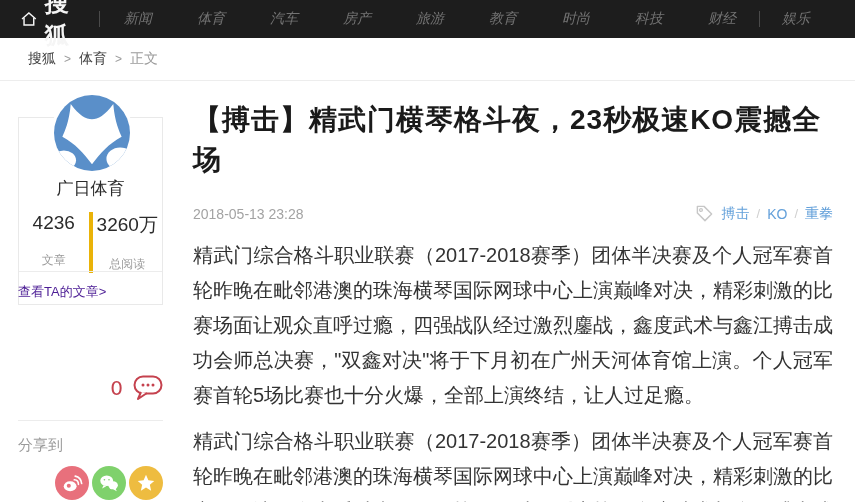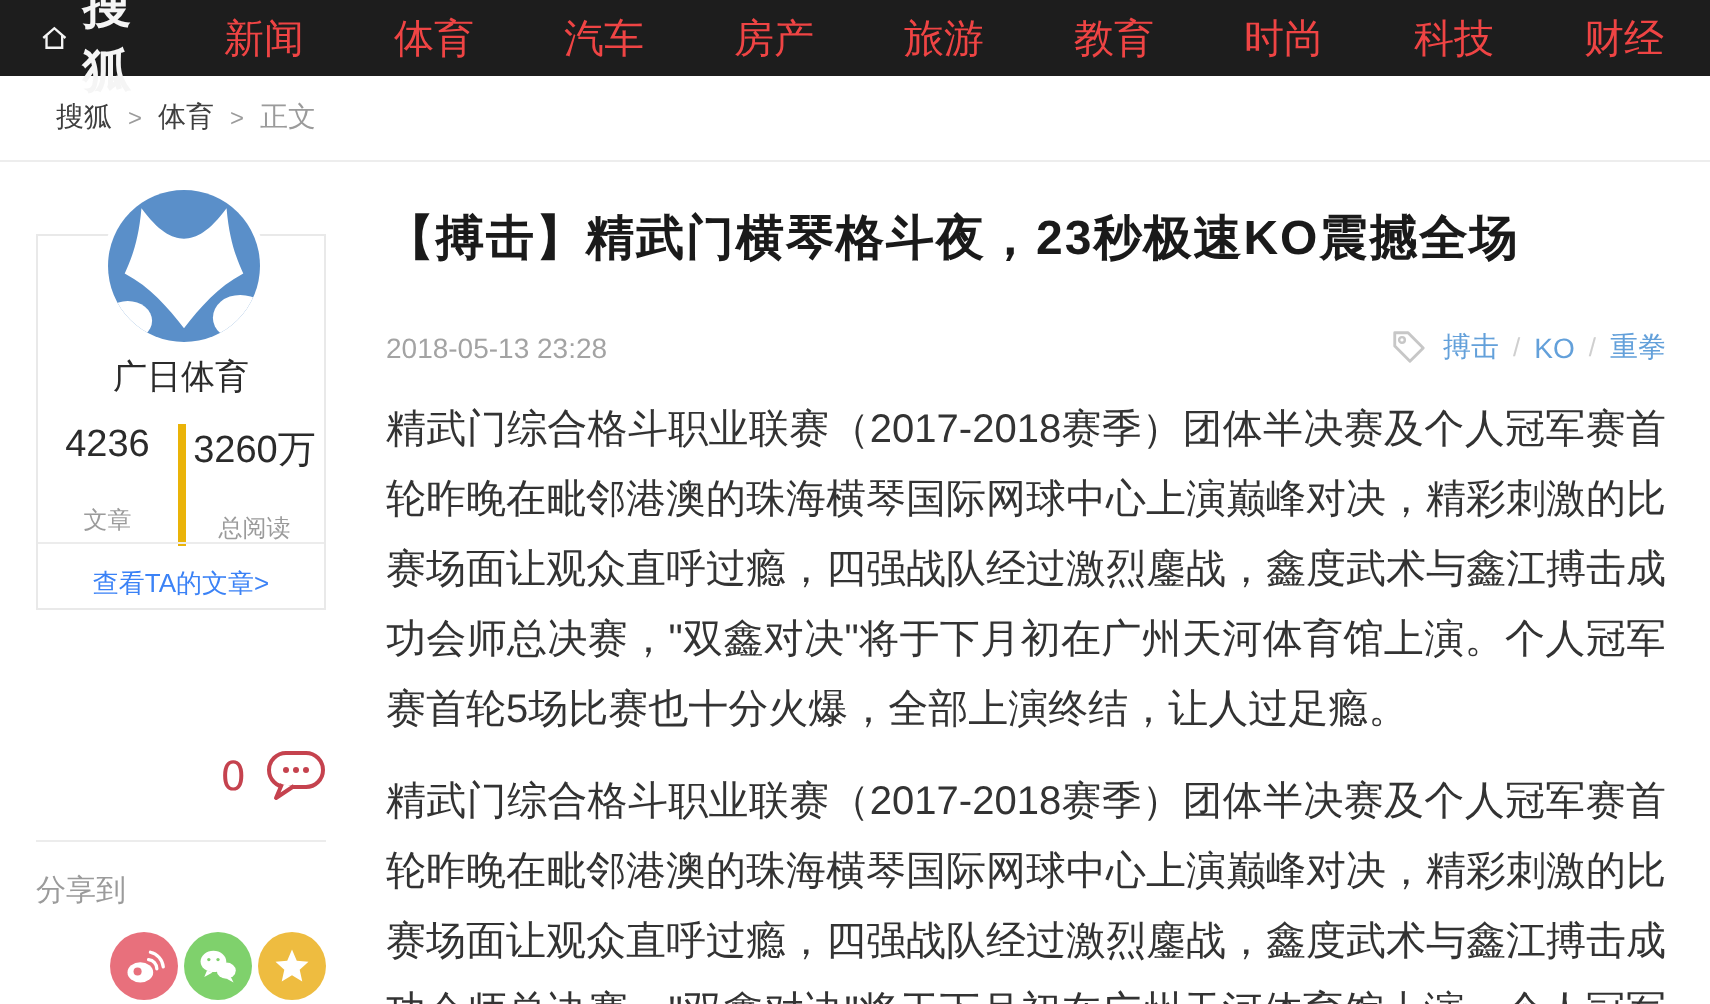--- a/index.html
+++ b/index.html
@@ -7,21 +7,21 @@
   body { font-family: "Liberation Sans", "DejaVu Sans", sans-serif; }
   .page { position:relative; width:855px; height:502px; background:#fff; overflow:hidden; }
 
   
   .navbar { position:absolute; left:0; top:0; width:855px; height:38px;
             background:#1d1d1d; display:flex; align-items:center; padding-left:20px; }
   .nav-logo { display:flex; align-items:center; cursor:pointer; }
   .nav-logo .logo-text { color:#f5f5f5; font-size:24px; font-weight:bold; margin-left:7px; letter-spacing:1px; }
   .nav-divider { width:1px; height:16px; background:#4a4a4a; margin:0 0 0 14px; }
   .nav-items { display:flex; align-items:center; margin-left:24px; }
-  .nav-items a { color:#ef4444; font-size:20px; text-decoration:none; margin-right:45px; white-space:nowrap; cursor:pointer; }
+  .nav-items a { color:#737373; font-size:14px; text-decoration:none; margin-right:45px; white-space:nowrap; cursor:pointer;font-style:italic; }
   .nav-items .nav-divider { margin:0 22px 0 -22px; }
 
   
   .breadcrumb { position:absolute; left:0; top:38px; width:855px; height:43px;
                 display:flex; align-items:center; padding-left:28px;
                 border-bottom:1px solid #ededed; font-size:14px; }
   .breadcrumb a { color:#3f3f3f; text-decoration:none; cursor:pointer; }
   .breadcrumb .sep { color:#9b9b9b; margin:0 8px; font-size:12px; }
   .breadcrumb .current { color:#9b9b9b; }
 
@@ -31,40 +31,40 @@
   .avatar { position:absolute; left:54px; top:95px; width:76px; height:76px; border-radius:50%;
             background:#5a8fc9; overflow:hidden; cursor:pointer; box-shadow:0 0 0 3px #fff; }
   .author-name { position:absolute; left:18px; top:177px; width:145px; text-align:center;
                  font-size:17px; color:#2b2b2b; cursor:pointer; }
   .stats { position:absolute; left:19px; top:212px; width:143px; display:flex; }
   .stat { flex:1; text-align:center; }
   .stat .val { font-size:19px; color:#2b2b2b; }
   .stat .lbl { font-size:12px; color:#9b9b9b; margin-top:18px; }
   .stat + .stat { border-left:4px solid #eab308; }
   .card-divider { position:absolute; left:19px; top:271px; width:143px; height:1px; background:#ececec; }
-  .view-articles { position:absolute; left:18px; top:283px; width:145px; text-align:center;
-                   font-size:13px; color:#3b82f6; text-decoration:none; cursor:pointer; display:block; }
+  .view-articles { position:absolute; left:18px; top:283px; width:145px; 
+                   font-size:13px; color:#4c1d95; text-decoration:none; cursor:pointer; display:block; }
 
   .comment-row { position:absolute; left:18px; top:374px; width:145px; height:28px;
                  display:flex; align-items:center; justify-content:flex-end; }
   .comment-count { color:#c5424e; font-size:20px; margin-right:10px; font-family:"DejaVu Sans", sans-serif; }
   .comment-bubble { cursor:pointer; display:block; }
   .side-divider { position:absolute; left:18px; top:420px; width:145px; height:1px; background:#ececec; }
   .share-label { position:absolute; left:18px; top:436px; width:142px; text-align:left;
                  font-size:15px; color:#9b9b9b; }
   .share-row { position:absolute; left:55px; top:466px; display:flex; }
   .share-icon { width:34px; height:34px; border-radius:50%; margin-right:3px;
                 display:flex; align-items:center; justify-content:center; cursor:pointer; }
   .share-weibo { background:#e8707c; }
   .share-wechat { background:#7fd16c; }
   .share-qzone { background:#eebc40; }
 
   
   .article { position:absolute; left:193px; top:100px; width:640px; }
-  .article-title { font-size:24px; font-weight:bold; color:#1a1a1a; line-height:40px; letter-spacing:1px; }
+  .article-title { font-size:28px; font-weight:bold; color:#1a1a1a; line-height:40px; letter-spacing:1px; }
   .meta-row { display:flex; justify-content:space-between; align-items:center; margin-top:24px; }
   .pub-date { color:#a3a3a3; font-size:14px; }
   .tags { display:flex; align-items:center;justify-content:center; }
   .tags .tag-icon { margin-right:8px; display:block; }
   .tags a { color:#63a0da; font-size:14px; text-decoration:none; cursor:pointer; }
   .tags .slash { color:#cfcfcf; margin:0 7px; font-size:13px; }
   .article-body { margin-top:15px; }
   .article-body p { font-size:20px; color:#333; line-height:35px; text-align:justify; margin-bottom:11px; }
 </style>
 </head>

